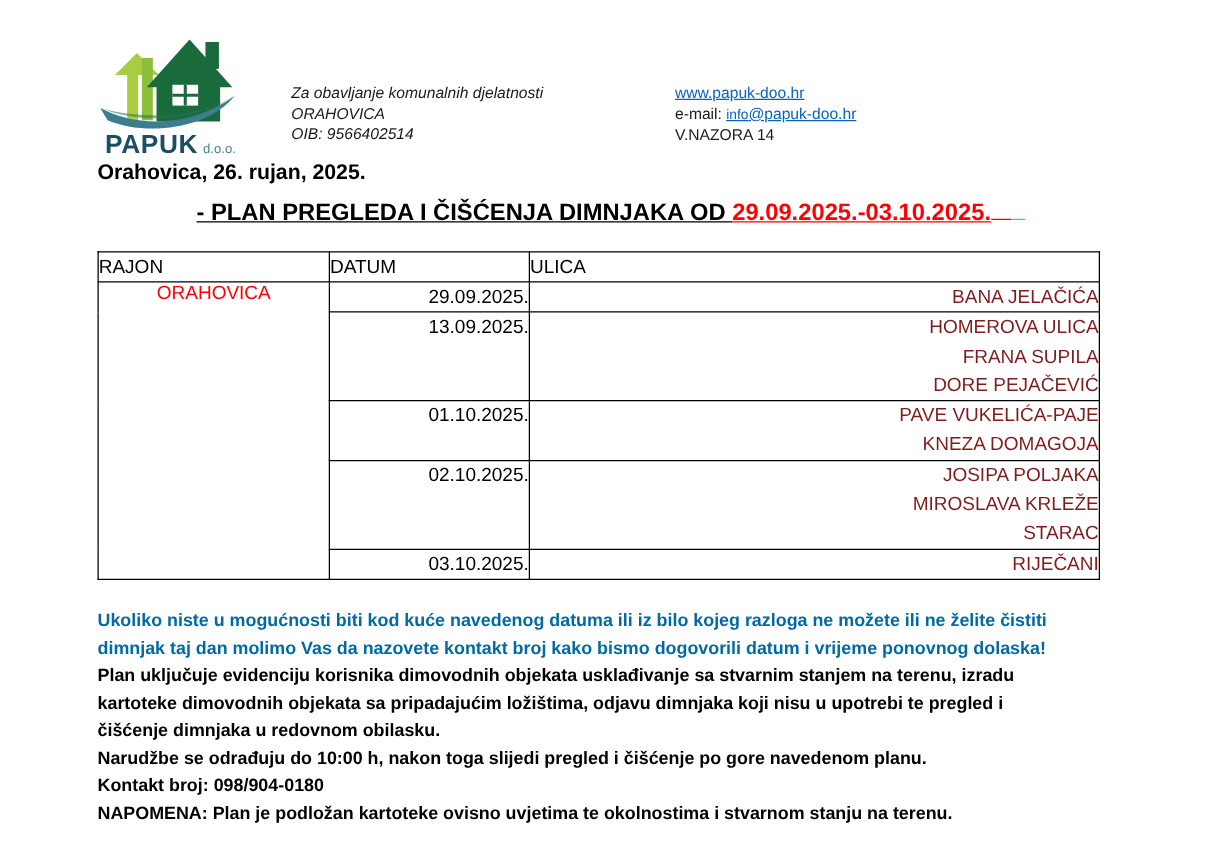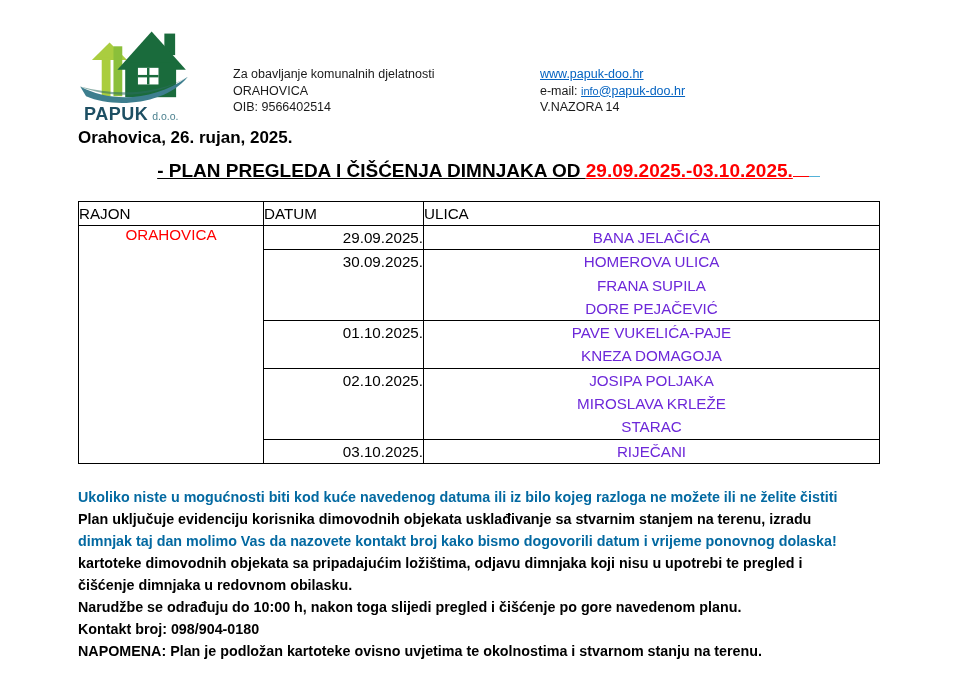--- a/index.html
+++ b/index.html
@@ -8,24 +8,24 @@
     width:977px;height:682px;
     background:#ffffff;
     font-family:"Liberation Sans","DejaVu Sans",sans-serif;
     color:#000;
     overflow:hidden;
   }
   
   .logo{position:absolute;left:76px;top:14px;width:130px;}
   .logo svg{display:block;}
   .logo-text{margin-top:-2px;padding-left:8px;white-space:nowrap;}
-  .logo-company{font-size:18px;font-weight:bold;color:#1d4f63;letter-spacing:.5px;text-align:center;}
+  .logo-company{font-size:21px;font-weight:bold;color:#1d4f63;letter-spacing:.5px;text-align:center;}
   .logo-suffix{font-size:10.5px;color:#4d8290;margin-left:4px;}
   
-  .info-mid{position:absolute;left:233px;top:66px;font-size:12.5px;line-height:16.5px;color:#1a1a1a;}
+  .info-mid{position:absolute;left:233px;top:66px;font-size:12.5px;line-height:16.5px;color:#1a1a1a;font-style:italic;}
   .info-right{position:absolute;left:540px;top:66px;font-size:12.5px;line-height:16.5px;color:#1a1a1a;}
   .link{color:#0563c1;text-decoration:underline;cursor:pointer;}
   .email-user{font-size:11px;margin-top:20px;}
   .dateline{position:absolute;left:78px;top:128px;font-size:17px;font-weight:bold;}
   
   .title{position:absolute;left:0;top:160px;width:100%;text-align:center;font-size:19px;font-weight:bold;white-space:nowrap;}
   .title-black{text-decoration:underline;color:#000;}
   .title-red{text-decoration:underline;color:#ff0000;}
   .trail-red{display:inline-block;width:16px;border-bottom:1.6px solid #ff0000;height:14px;vertical-align:baseline;}
   .trail-blue{display:inline-block;width:11px;border-bottom:1.6px solid #53b2d8;height:14px;vertical-align:baseline;}
@@ -35,21 +35,21 @@
     width:801px;border-collapse:collapse;table-layout:fixed;
     font-size:15.2px;
   }
   table.schedule col.c-rajon{width:185px;}
   table.schedule col.c-datum{width:160px;}
   table.schedule col.c-ulica{width:456px;}
   table.schedule th,table.schedule td{border:1px solid #000;padding:0;font-weight:normal;}
   table.schedule th{height:23px;text-align:left;vertical-align:middle;}
   td.region-cell{vertical-align:top;text-align:center;color:#ff0000;padding-top:72px;}
   td.date-cell{vertical-align:top;text-align:right;padding-left:8px;line-height:23.3px;}
-  td.streets-cell{vertical-align:top;text-align:center;color:#6d28d9;}
+  td.streets-cell{vertical-align:top;text-align:right;color:#7f1d1d;}
   .street-line{line-height:23.3px;}
   
   .footer{position:absolute;left:78px;top:486px;width:880px;font-size:14.3px;font-weight:bold;line-height:22px;}
   .footer-line{white-space:nowrap;}
   .footer-line.red{color:#0369a1;}
   .footer-line.black{color:#000;}
 </style>
 </head>
 <body>
 
@@ -117,21 +117,21 @@
     </thead>
     <tbody>
         <tr>
           <td class="region-cell" rowspan="5">ORAHOVICA</td>
           <td class="date-cell">29.09.2025.</td>
           <td class="streets-cell">
             <div class="street-line">BANA JELAČIĆA</div>
           </td>
         </tr>
         <tr>
-          <td class="date-cell">30.09.2025.</td>
+          <td class="date-cell">13.09.2025.</td>
           <td class="streets-cell">
             <div class="street-line">HOMEROVA ULICA</div>
             <div class="street-line">FRANA SUPILA</div>
             <div class="street-line">DORE PEJAČEVIĆ</div>
           </td>
         </tr>
         <tr>
           <td class="date-cell">01.10.2025.</td>
           <td class="streets-cell">
             <div class="street-line">PAVE VUKELIĆA-PAJE</div>
@@ -150,22 +150,22 @@
           <td class="date-cell">03.10.2025.</td>
           <td class="streets-cell">
             <div class="street-line">RIJEČANI</div>
           </td>
         </tr>
       </tbody>
   </table>
 
   <div class="footer">
       <div class="footer-line red">Ukoliko niste u mogućnosti biti kod kuće navedenog datuma ili iz bilo kojeg razloga ne možete ili ne želite čistiti</div>
+      <div class="footer-line red">dimnjak taj dan molimo Vas da nazovete kontakt broj kako bismo dogovorili datum i vrijeme ponovnog dolaska!</div>
       <div class="footer-line black">Plan uključuje evidenciju korisnika dimovodnih objekata usklađivanje sa stvarnim stanjem na terenu, izradu</div>
-      <div class="footer-line red">dimnjak taj dan molimo Vas da nazovete kontakt broj kako bismo dogovorili datum i vrijeme ponovnog dolaska!</div>
       <div class="footer-line black">kartoteke dimovodnih objekata sa pripadajućim ložištima, odjavu dimnjaka koji nisu u upotrebi te pregled i</div>
       <div class="footer-line black">čišćenje dimnjaka u redovnom obilasku.</div>
       <div class="footer-line black">Narudžbe se odrađuju do 10:00 h, nakon toga slijedi pregled i čišćenje po gore navedenom planu.</div>
       <div class="footer-line black">Kontakt broj: 098/904-0180</div>
       <div class="footer-line black">NAPOMENA: Plan je podložan kartoteke ovisno uvjetima te okolnostima i stvarnom stanju na terenu.</div>
     </div>
 
 </div>
 
 </body></html>

